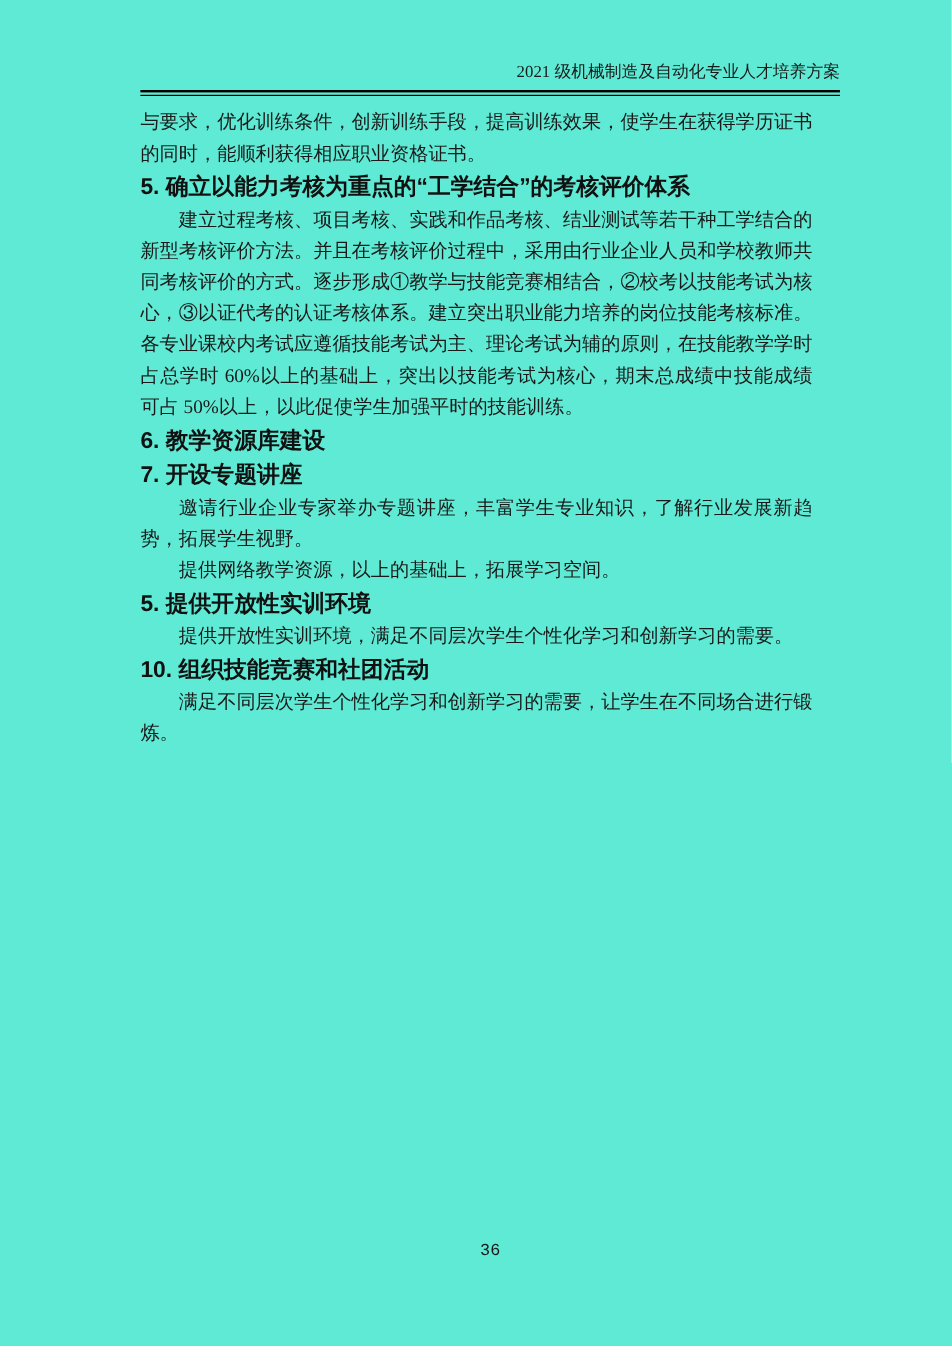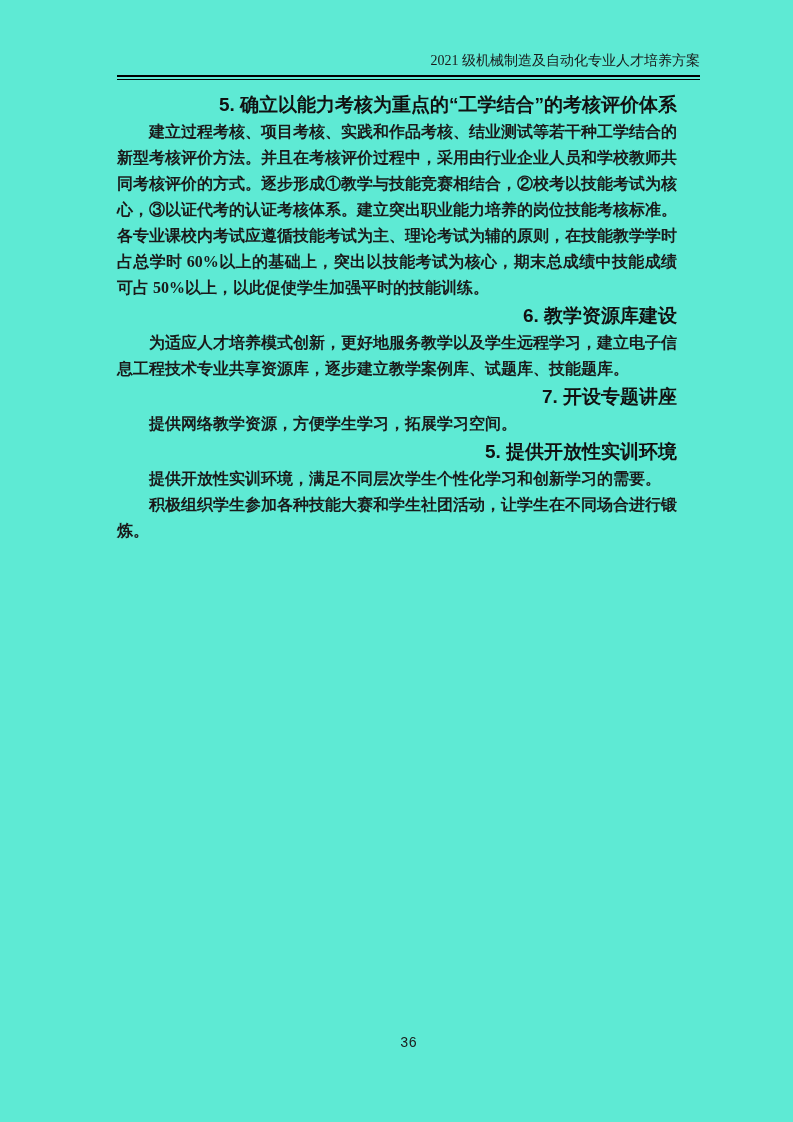--- a/index.html
+++ b/index.html
@@ -42,29 +42,29 @@
     top: 90px;
     width: 560px;
   }
   .body-par {
     margin: 0;
     font-size: 16px;
     line-height: 26px;
     text-align: justify;
   }
   .intro-par { text-indent: 0; }
-  .section-par { text-indent: 2em; font-weight: bold; }
+  .section-par { text-indent: 2em; }
   .section-heading {
     margin: 0;
     font-family: "Liberation Sans", "DejaVu Sans", sans-serif;
     font-weight: bold;
     font-size: 19px;
     line-height: 29px;
     color: #111111;
-    text-align: right;
+    text-align: left;
   }
   .page-number {
     position: absolute;
     top: 1034px;
     left: 0;
     width: 100%;
     text-align: center;
     font-size: 14px;
     line-height: 18px;
     font-family: Liberation Mono, monospace;
@@ -80,33 +80,35 @@
     <span>2021 级机械制造及自动化专业人才培养方案</span>
   </div>
 
   <div class="header-rule">
     <div class="rule-thick"></div>
     <div class="rule-thin"></div>
   </div>
 
   <div class="content">
 
+    <p class="body-par intro-par">与要求，优化训练条件，创新训练手段，提高训练效果，使学生在获得学历证书的同时，能顺利获得相应职业资格证书。</p>
 
     <h2 class="section-heading">5. 确立以能力考核为重点的“工学结合”的考核评价体系</h2>
     <p class="body-par section-par">建立过程考核、项目考核、实践和作品考核、结业测试等若干种工学结合的新型考核评价方法。并且在考核评价过程中，采用由行业企业人员和学校教师共同考核评价的方式。逐步形成①教学与技能竞赛相结合，②校考以技能考试为核心，③以证代考的认证考核体系。建立突出职业能力培养的岗位技能考核标准。各专业课校内考试应遵循技能考试为主、理论考试为辅的原则，在技能教学学时占总学时 60%以上的基础上，突出以技能考试为核心，期末总成绩中技能成绩可占 50%以上，以此促使学生加强平时的技能训练。</p>
 
     <h2 class="section-heading">6. 教学资源库建设</h2>
-    <p class="body-par section-par">为适应人才培养模式创新，更好地服务教学以及学生远程学习，建立电子信息工程技术专业共享资源库，逐步建立教学案例库、试题库、技能题库。</p>
 
     <h2 class="section-heading">7. 开设专题讲座</h2>
+    <p class="body-par section-par">邀请行业企业专家举办专题讲座，丰富学生专业知识，了解行业发展新趋势，拓展学生视野。</p>
 
-    <p class="body-par section-par">提供网络教学资源，方便学生学习，拓展学习空间。</p>
+    <p class="body-par section-par">提供网络教学资源，以上的基础上，拓展学习空间。</p>
 
     <h2 class="section-heading">5. 提供开放性实训环境</h2>
     <p class="body-par section-par">提供开放性实训环境，满足不同层次学生个性化学习和创新学习的需要。</p>
 
-    <p class="body-par section-par">积极组织学生参加各种技能大赛和学生社团活动，让学生在不同场合进行锻炼。</p>
+    <h2 class="section-heading">10. 组织技能竞赛和社团活动</h2>
+    <p class="body-par section-par">满足不同层次学生个性化学习和创新学习的需要，让学生在不同场合进行锻炼。</p>
 
   </div>
 
   <div class="page-number">36</div>
 
 </div>
 
 </body></html>

